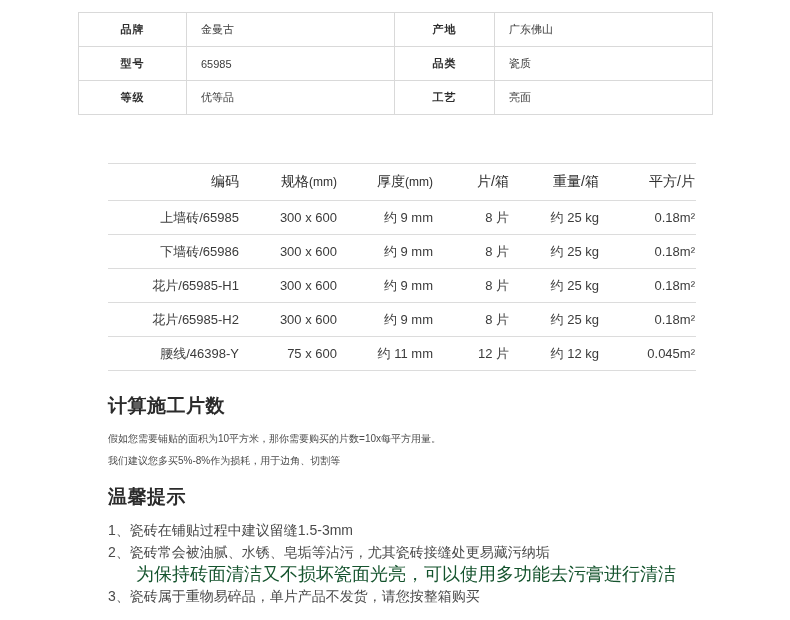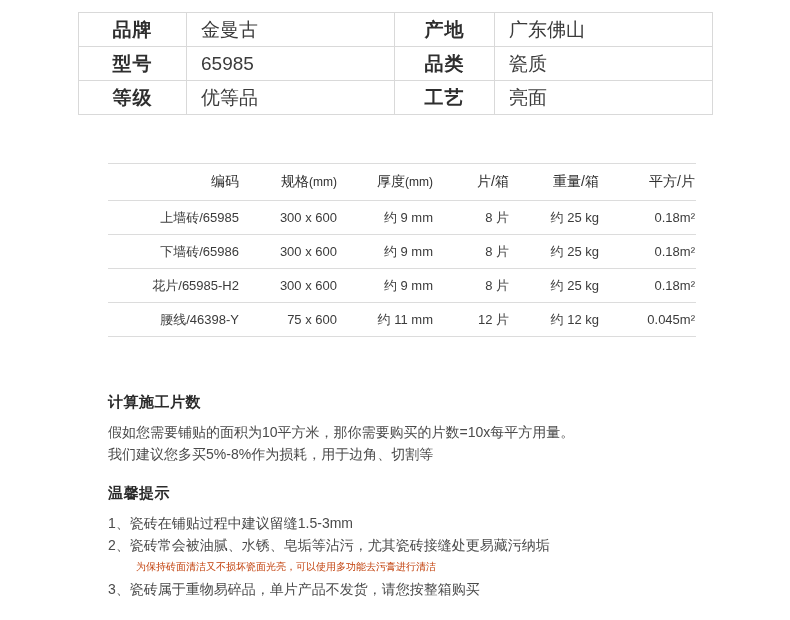--- a/index.html
+++ b/index.html
@@ -26,21 +26,21 @@
     position: absolute;
     left: 78px;
     top: 12px;
     width: 634px;
     border-collapse: collapse;
     table-layout: fixed;
   }
   .spec-table td {
     border: 1px solid #d9d9d9;
     height: 33px;
-    font-size: 19px;
+    font-size: 11px;
     color: #3b3b3b;
     padding: 0 0 0 14px;
     vertical-align: middle;
   }
   .spec-table td.label {
     font-weight: bold;
     text-align: center;
     padding-left: 0;
     color: #2e2e2e;
     letter-spacing: 1px;
@@ -86,28 +86,28 @@
   .dc3 { width: 76px; }
   .dc4 { width: 90px; }
   .dc5 { width: 96px; }
 
   
   .section {
     position: absolute;
     left: 108px;
   }
   .section-title {
-    font-size: 15px;
+    font-size: 19px;
     font-weight: bold;
     color: #2b2b2b;
     margin: 0 0 9px 0;
     letter-spacing: 0.5px;
   }
   .section-line {
-    font-size: 14px;
+    font-size: 10px;
     color: #4a4a4a;
     line-height: 22px;
     white-space: nowrap;
   }
   #calc-section { top: 393px; }
   #tips-section { top: 484px; }
 
   .tip-row {
     display: flex;
     align-items: flex-start;
@@ -116,22 +116,22 @@
     line-height: 22px;
     white-space: nowrap;
   }
   .tip-num {
     flex: 0 0 auto;
   }
   .tip-body {
     flex: 0 0 auto;
   }
   .tip-sub {
-    font-size: 10px;
-    color: #c2410c;
+    font-size: 18px;
+    color: #14532d;
     line-height: 22px;
     white-space: nowrap;
     padding-left: 28px;
   }
 </style>
 </head>
 <body>
 
 <div class="page">
 
@@ -194,20 +194,28 @@
       </tr>
       <tr>
         <td>下墙砖/65986</td>
         <td>300 x 600</td>
         <td>约 9 mm</td>
         <td>8 片</td>
         <td>约 25 kg</td>
         <td>0.18m²</td>
       </tr>
       <tr>
+        <td>花片/65985-H1</td>
+        <td>300 x 600</td>
+        <td>约 9 mm</td>
+        <td>8 片</td>
+        <td>约 25 kg</td>
+        <td>0.18m²</td>
+      </tr>
+      <tr>
         <td>花片/65985-H2</td>
         <td>300 x 600</td>
         <td>约 9 mm</td>
         <td>8 片</td>
         <td>约 25 kg</td>
         <td>0.18m²</td>
       </tr>
       <tr>
         <td>腰线/46398-Y</td>
         <td>75 x 600</td>

